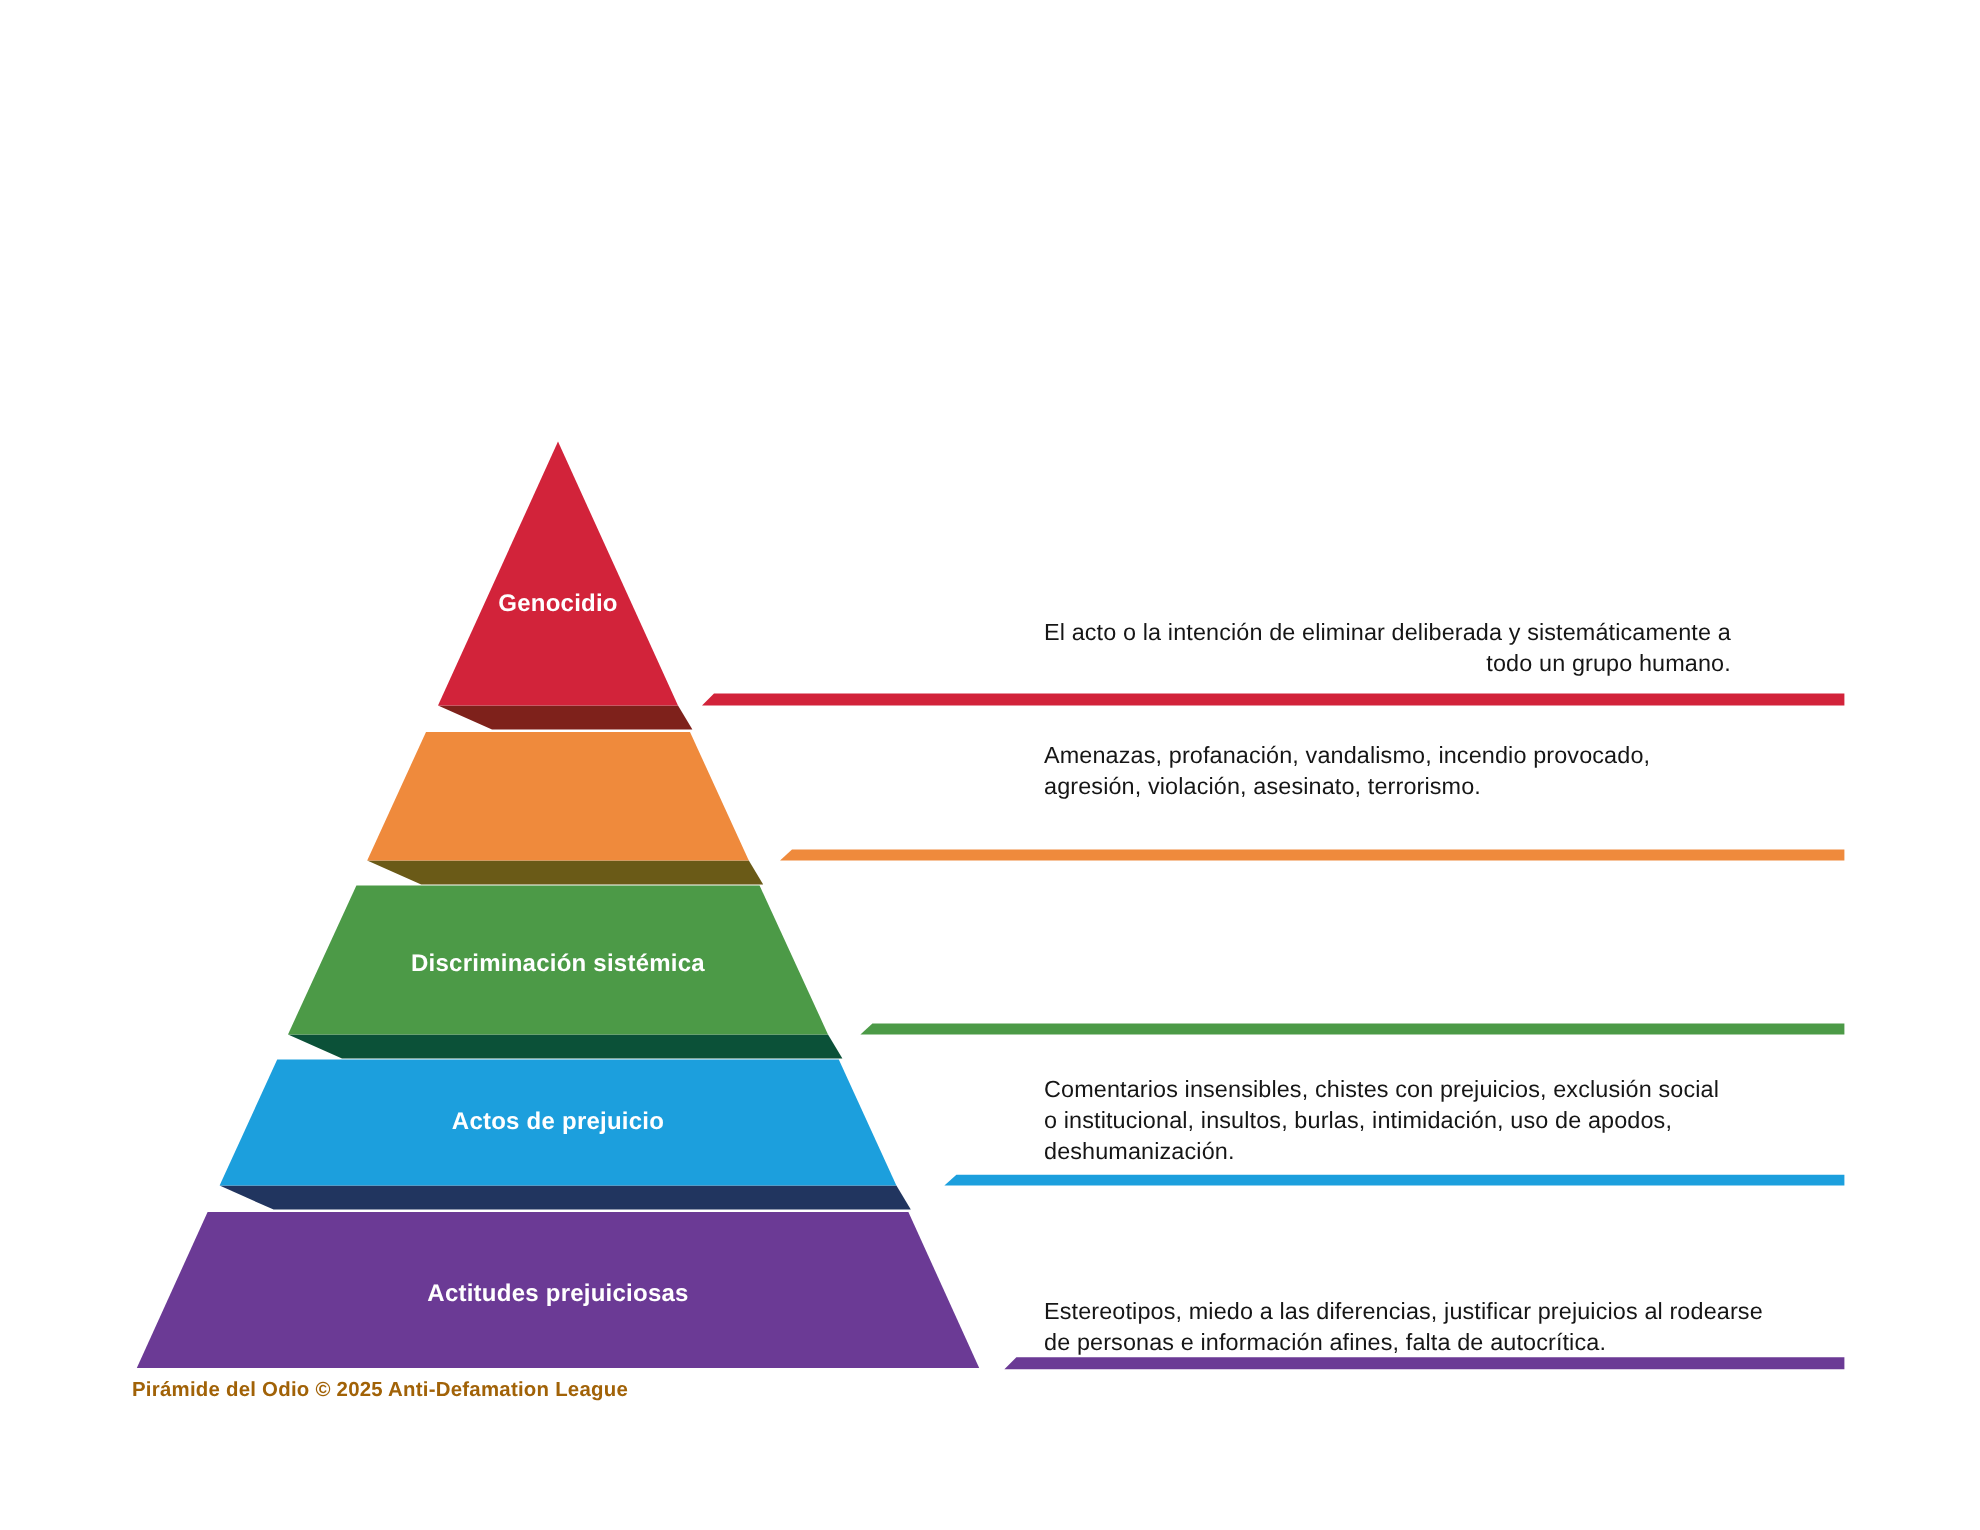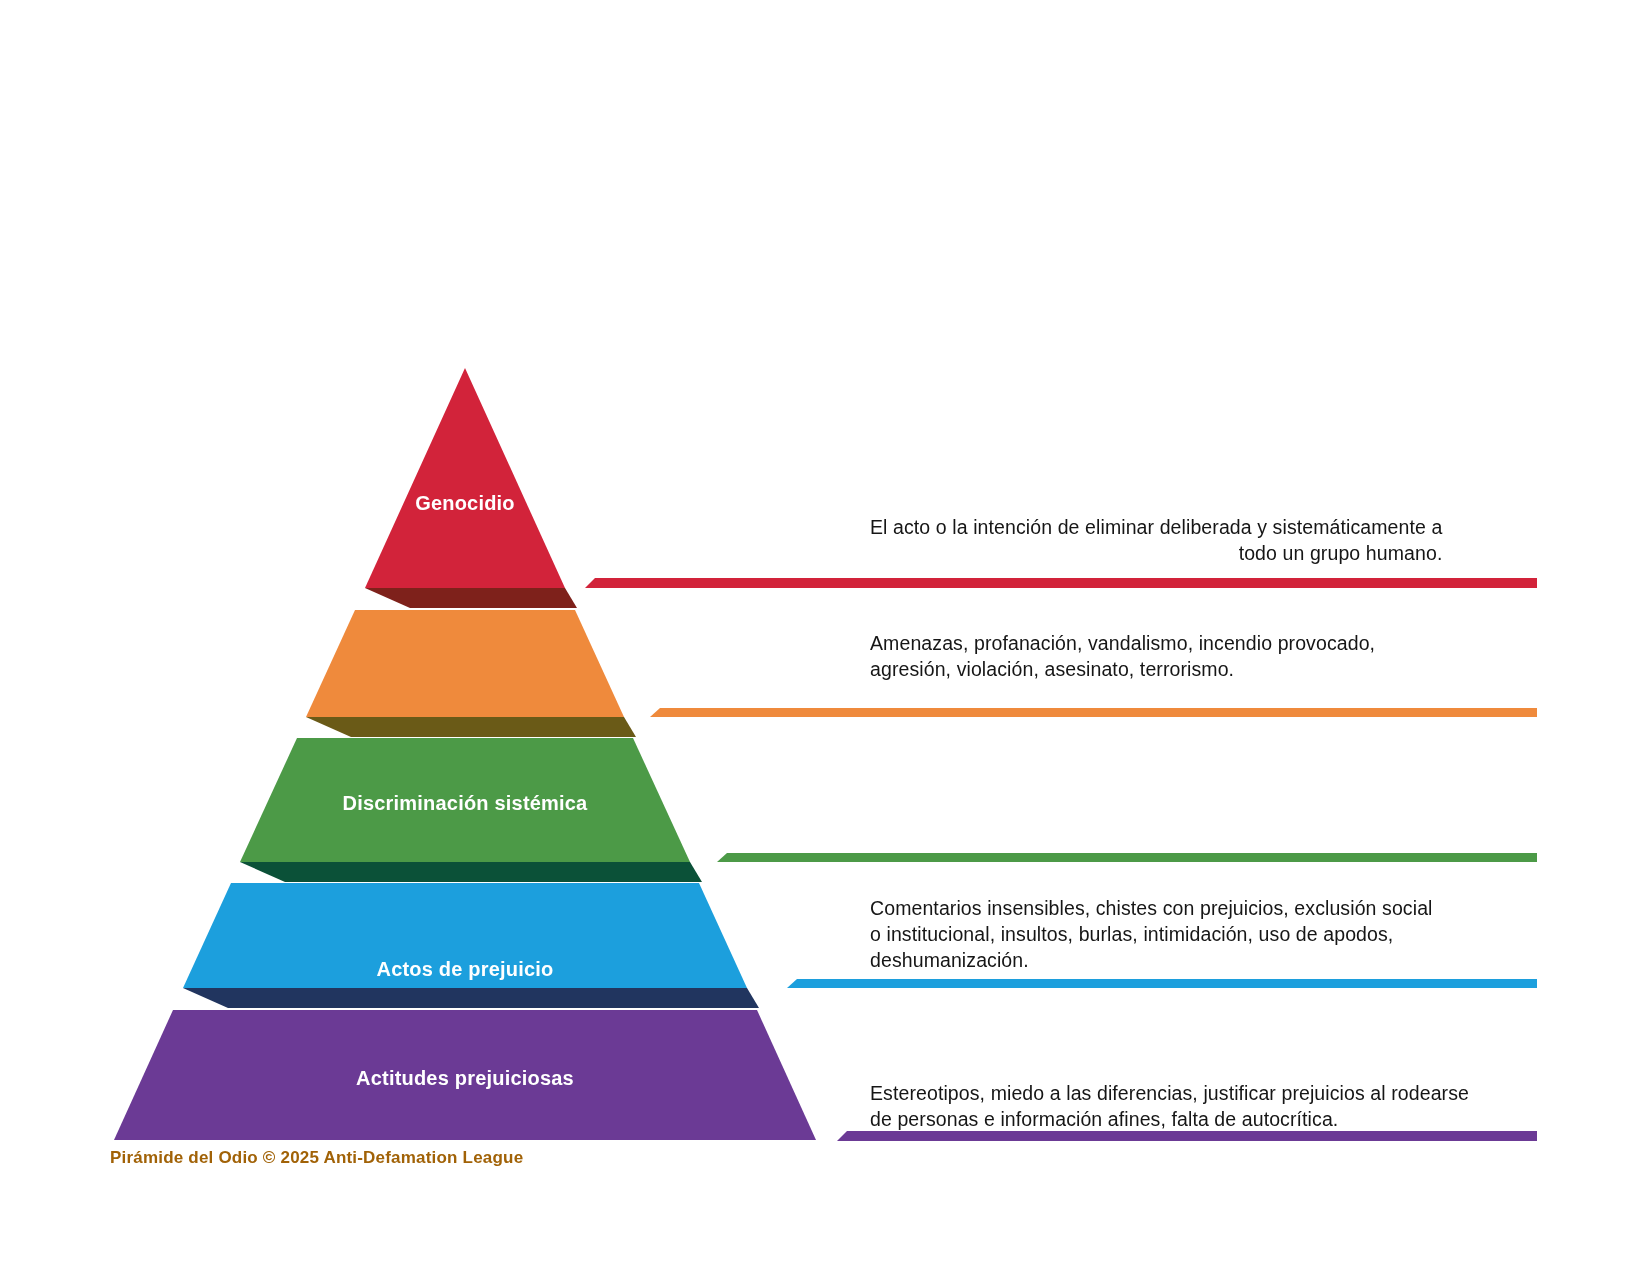--- a/index.html
+++ b/index.html
@@ -72,26 +72,26 @@
 
     <polygon points="595,578 1537,578 1537,588 585,588" fill="#D2233A"></polygon>
     <polygon points="660,708 1537,708 1537,717 650,717" fill="#EF8A3C"></polygon>
     <polygon points="727,853 1537,853 1537,862 717,862" fill="#4C9A47"></polygon>
     <polygon points="797,979 1537,979 1537,988 787,988" fill="#1C9FDD"></polygon>
     <polygon points="847,1131 1537,1131 1537,1141 837,1141" fill="#6B3A95"></polygon>
   </svg>
 
   <div class="lvl-label" style="top:490px;">Genocidio</div>
   <div class="lvl-label" style="top:790px;">Discriminación sistémica</div>
-  <div class="lvl-label" style="top:956px;">Actos de prejuicio</div>
+  <div class="lvl-label" style="top:922px;">Actos de prejuicio</div>
   <div class="lvl-label" style="top:1065px;">Actitudes prejuiciosas</div>
 
   <div class="lvl-desc" style="top:514px;text-align:right;">El acto o la intención de eliminar deliberada y sistemáticamente a
 todo un grupo humano.</div>
-  <div class="lvl-desc" style="top:630px;">Amenazas, profanación, vandalismo, incendio provocado,
+  <div class="lvl-desc" style="top:617px;">Amenazas, profanación, vandalismo, incendio provocado,
 agresión, violación, asesinato, terrorismo.</div>
   <div class="lvl-desc" style="top:895px;">Comentarios insensibles, chistes con prejuicios, exclusión social
 o institucional, insultos, burlas, intimidación, uso de apodos,
 deshumanización.</div>
   <div class="lvl-desc" style="top:1080px;">Estereotipos, miedo a las diferencias, justificar prejuicios al rodearse
 de personas e información afines, falta de autocrítica.</div>
 
   <div class="footer-credit">Pirámide del Odio © 2025 Anti-Defamation League</div>
 
 </div>

